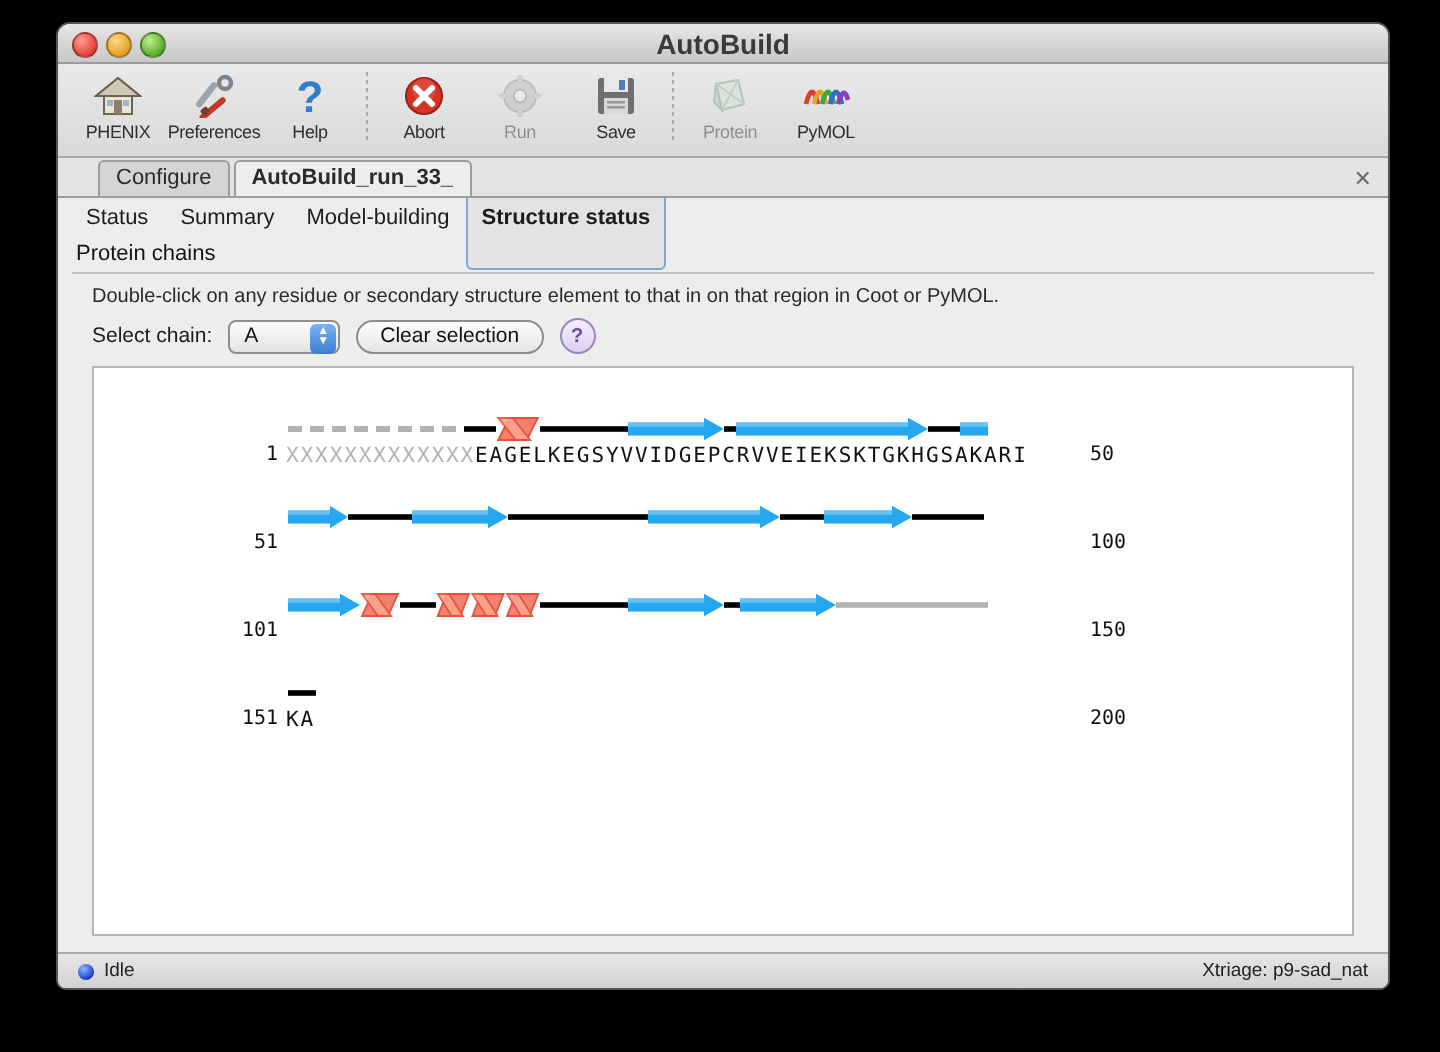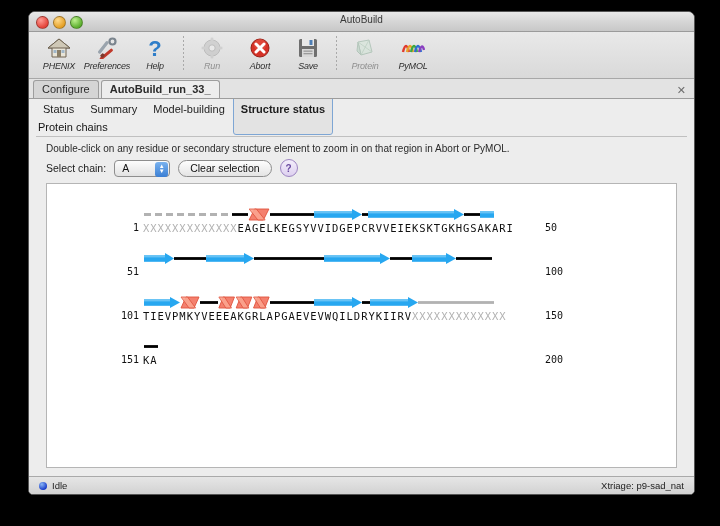--- a/index.html
+++ b/index.html
@@ -12,36 +12,36 @@
   
   .titlebar{height:19px;position:relative;
     background:linear-gradient(to bottom,#e8e8e8 0%,#d6d6d6 50%,#c8c8c8 100%);
     border-bottom:1px solid #9b9b9b;}
   .lights{position:absolute;left:7px;top:4px;display:flex;gap:4px;}
   .light{width:11px;height:11px;border-radius:50%;border:1px solid rgba(0,0,0,.30);}
   .l-close{background:radial-gradient(circle at 35% 30%,#ff9b93,#e4443a 70%);}
   .l-min{background:radial-gradient(circle at 35% 30%,#ffd98a,#e5a127 70%);}
   .l-max{background:radial-gradient(circle at 35% 30%,#bdf08e,#5cae2e 70%);}
   .wtitle{position:absolute;left:0;right:0;top:2px;text-align:center;
-    font-size:10px;color:#3a3a3a;font-weight:normal;}
+    font-size:14px;color:#3a3a3a;font-weight:bold;}
 
   
   .toolbar{height:44px;display:flex;align-items:flex-start;padding:2px 6px 0 6px;
     background:linear-gradient(to bottom,#e9e9e9,#d9d9d9);
     border-bottom:1px solid #a8a8a8;}
   .tb-item{width:48px;display:flex;flex-direction:column;align-items:center;
     justify-content:flex-start;padding-top:2px;}
   .tb-ico{height:24px;display:flex;align-items:center;justify-content:center;}
-  .tb-lbl{font-size:9px;color:#2e2e2e;margin-top:1px;letter-spacing:-.2px;font-style:italic;}
+  .tb-lbl{font-size:9px;color:#2e2e2e;margin-top:1px;letter-spacing:-.2px;}
   .tb-sep{width:1px;height:36px;margin:2px 4px 0 4px;
     background:repeating-linear-gradient(to bottom,#a9a9a9 0 2px,transparent 2px 4px);}
   .dim{opacity:.45;}
 
   
-  .tabrow1{height:19px;display:flex;align-items:flex-end;padding-left:4px;
+  .tabrow1{height:19px;display:flex;align-items:flex-end;padding-left:20px;
     background:#e3e3e3;border-bottom:1px solid #9d9d9d;position:relative;}
   .tab1{font-size:11px;padding:2px 8px 2px 8px;border:1px solid #9d9d9d;
     border-bottom:none;border-radius:3px 3px 0 0;background:#d5d5d5;color:#2b2b2b;
     margin-right:2px;line-height:13px;}
   .tab1.sel{background:#ededed;font-weight:bold;}
   .closex{position:absolute;right:8px;bottom:3px;font-size:11px;color:#6d6d6d;line-height:10px;}
 
   
   .tabrow2{height:20px;display:flex;align-items:center;padding-left:6px;background:#ededed;}
   .tab2{font-size:11px;padding:18px 7px;color:#1d1d1d;border:1px solid transparent;line-height:13px;}
@@ -135,20 +135,31 @@
       <div class="tb-ico">
         <svg width="24" height="22" viewBox="0 0 24 22">
           <text x="12" y="19" font-family="Liberation Sans" font-size="22" font-weight="bold" fill="#2f7ec9" text-anchor="middle">?</text>
         </svg>
       </div>
       <div class="tb-lbl">Help</div>
     </div>
 
     <div class="tb-sep"></div>
 
+    <div class="tb-item">
+      <div class="tb-ico">
+        <svg width="24" height="22" viewBox="0 0 24 22">
+          <circle cx="12" cy="11" r="9" fill="#d53227" stroke="#982018" stroke-width="1"></circle>
+          <circle cx="12" cy="8" r="6" fill="#e8604f" opacity=".45"></circle>
+          <path d="M8 7 L16 15 M16 7 L8 15" stroke="#fff" stroke-width="3" stroke-linecap="round"></path>
+        </svg>
+      </div>
+      <div class="tb-lbl">Abort</div>
+    </div>
+
     <div class="tb-item dim">
       <div class="tb-ico">
         <svg width="24" height="22" viewBox="0 0 24 22">
           <g fill="#b9b9b9" stroke="#8e8e8e" stroke-width="1">
             <circle cx="12" cy="11" r="8"></circle>
           </g>
           <circle cx="12" cy="11" r="3.2" fill="#f0f0f0" stroke="#8e8e8e"></circle>
           <g fill="#b9b9b9">
             <rect x="10.7" y="0.6" width="2.6" height="4"></rect>
               <rect x="10.7" y="17.4" width="2.6" height="4"></rect>
@@ -156,31 +167,20 @@
               <rect x="18.4" y="9.7" width="4" height="2.6"></rect>
           </g>
         </svg>
       </div>
       <div class="tb-lbl">Run</div>
     </div>
 
     <div class="tb-item">
       <div class="tb-ico">
         <svg width="24" height="22" viewBox="0 0 24 22">
-          <circle cx="12" cy="11" r="9" fill="#d53227" stroke="#982018" stroke-width="1"></circle>
-          <circle cx="12" cy="8" r="6" fill="#e8604f" opacity=".45"></circle>
-          <path d="M8 7 L16 15 M16 7 L8 15" stroke="#fff" stroke-width="3" stroke-linecap="round"></path>
-        </svg>
-      </div>
-      <div class="tb-lbl">Abort</div>
-    </div>
-
-    <div class="tb-item">
-      <div class="tb-ico">
-        <svg width="24" height="22" viewBox="0 0 24 22">
           <rect x="3" y="2" width="18" height="18" rx="1.5" fill="#6f6f6f"></rect>
           <rect x="6" y="2" width="12" height="7" fill="#e8e8e8"></rect>
           <rect x="13.5" y="3" width="3" height="5" fill="#4f7fb5"></rect>
           <rect x="6" y="12" width="12" height="8" fill="#d8d8d8"></rect>
           <rect x="7.5" y="13.5" width="9" height="1.3" fill="#9a9a9a"></rect>
           <rect x="7.5" y="16" width="9" height="1.3" fill="#9a9a9a"></rect>
         </svg>
       </div>
       <div class="tb-lbl">Save</div>
     </div>
@@ -223,21 +223,21 @@
   <div class="tabrow2">
     <div class="tab2">Status</div>
     <div class="tab2">Summary</div>
     <div class="tab2">Model-building</div>
     <div class="tab2 sel">Structure status</div>
   </div>
 
   <div class="sectitle">Protein chains</div>
 
   <div class="panel">
-    <div class="hint">Double-click on any residue or secondary structure element to zoom in on that region in Abort or PyMOL.</div>
+    <div class="hint">Double-click on any residue or secondary structure element to that in on that region in Coot or PyMOL.</div>
 
     <div class="ctrls">
       <div class="ctrl-lbl">Select chain:</div>
       <div class="combo">
         <span>A</span>
         <span class="combo-arrows">
           <span>▲</span>
             <span>▼</span>
         </span>
       </div>
@@ -335,21 +335,20 @@
             </g>
             <rect x="218" y="5.1" width="8" height="2.8" fill="#000000"></rect>
             <g>
               <rect x="226" y="3.2" width="38" height="6.6" fill="#27a7f0"></rect>
               <polygon points="264,0.9000000000000004 274,6.5 264,12.1" fill="#27a7f0"></polygon>
               <rect x="226" y="3.2" width="38" height="2.2" fill="#7ccbf7" opacity=".75"></rect>
             </g>
             <rect x="274" y="5.1" width="76" height="2.8" fill="#b2b2b2"></rect>
           </svg>
           <div class="num-l">101</div>
-          <div class="seq"><span>TIEVPMKYVEEEAKGRLAPGAEVEVWQILDRYKIIRV</span><span class="gap">XXXXXXXXXXXXX</span></div>
           <div class="num-r">150</div>
         </div>
         <div class="seqrow" style="top: 148px;">
           <svg class="ss" width="350" height="13" viewBox="0 0 350 13">
             <rect x="0" y="5.1" width="14" height="2.8" fill="#000000"></rect>
           </svg>
           <div class="num-l">151</div>
           <div class="seq"><span>KA</span></div>
           <div class="num-r">200</div>
         </div>

